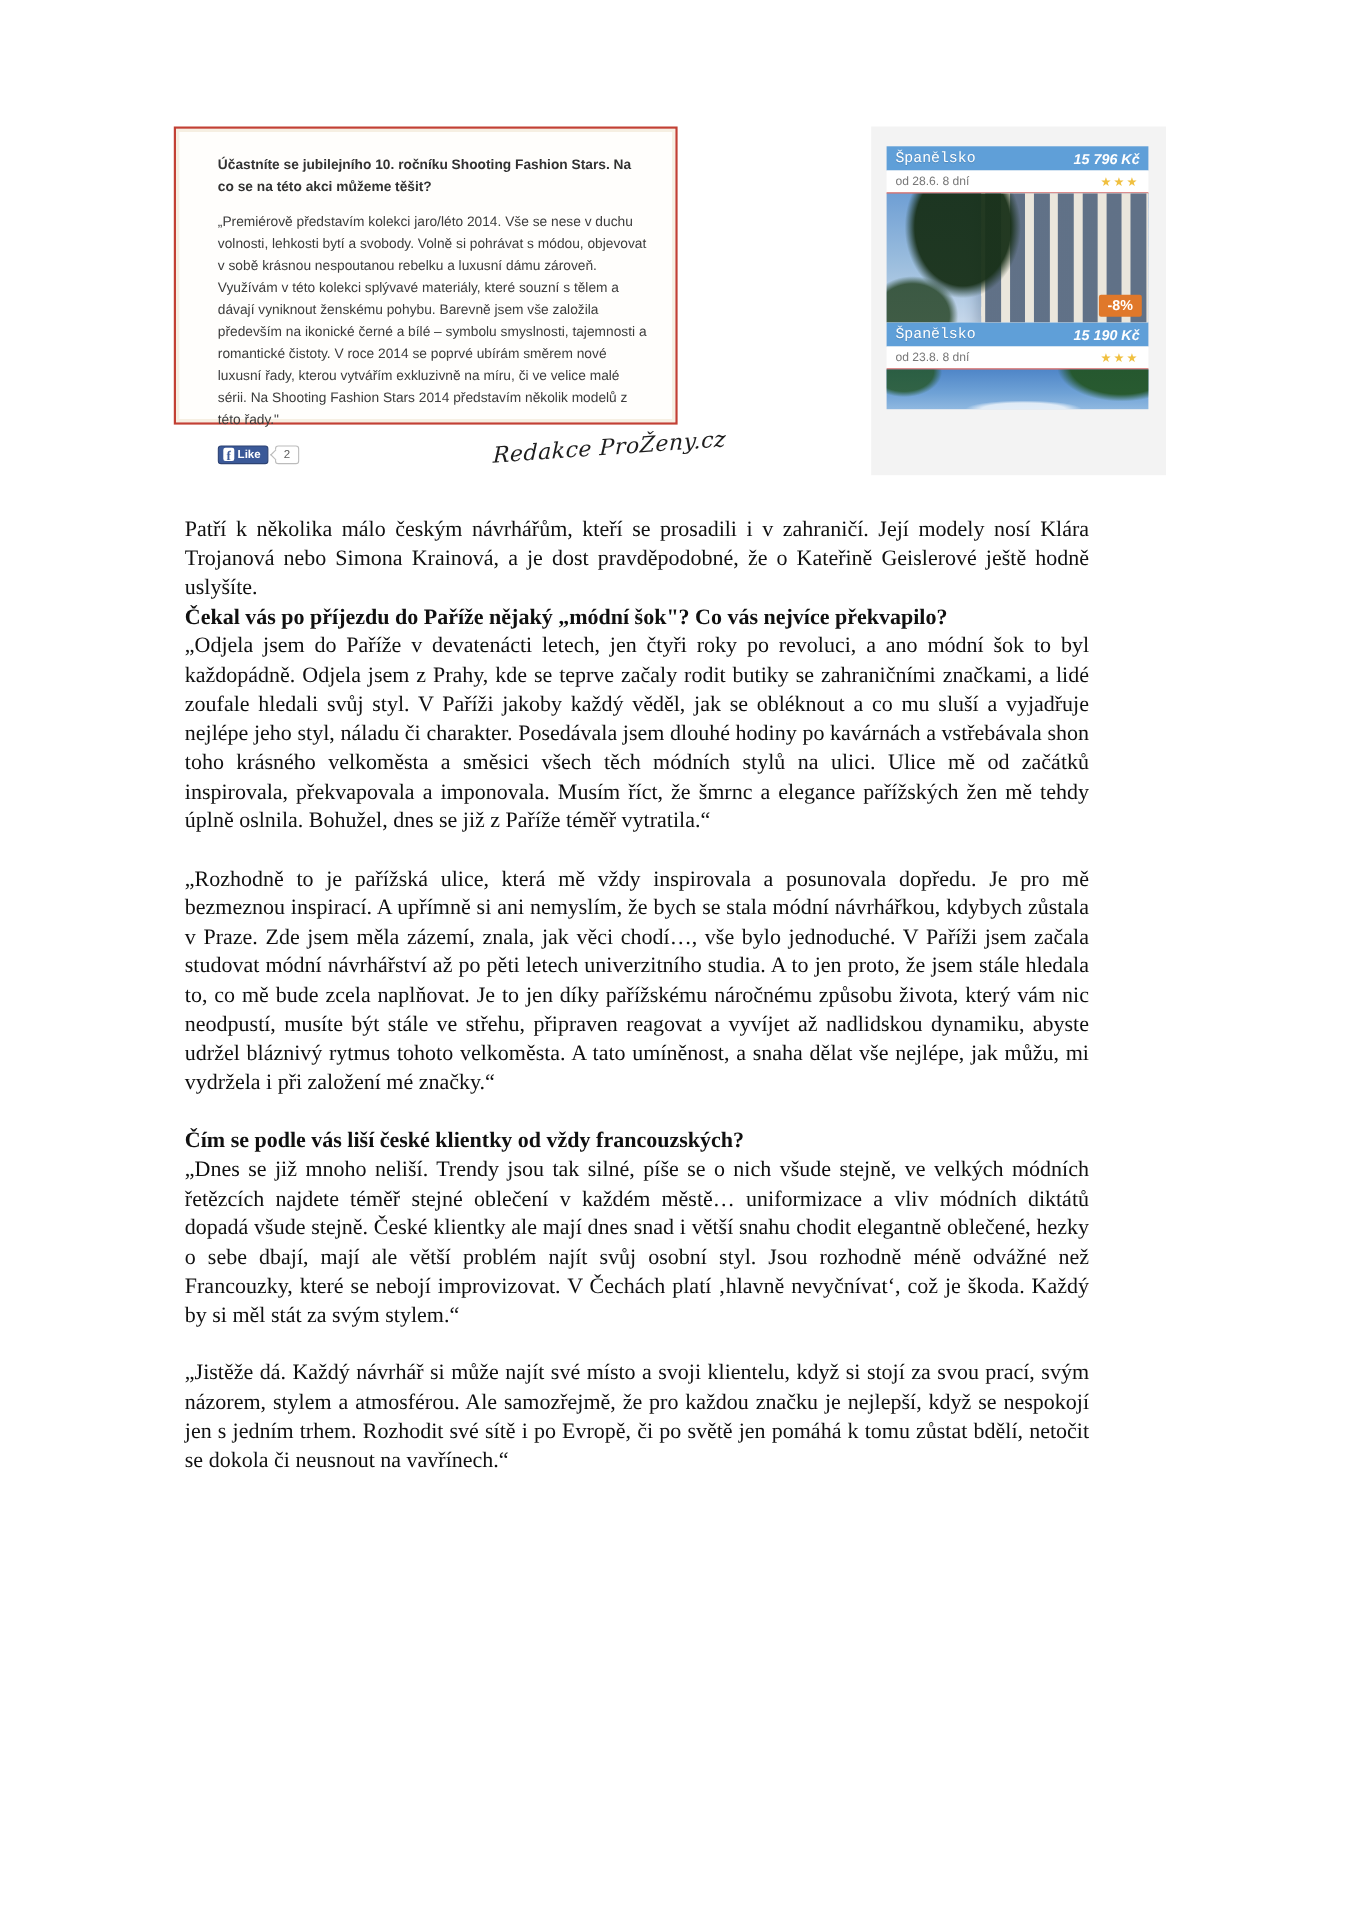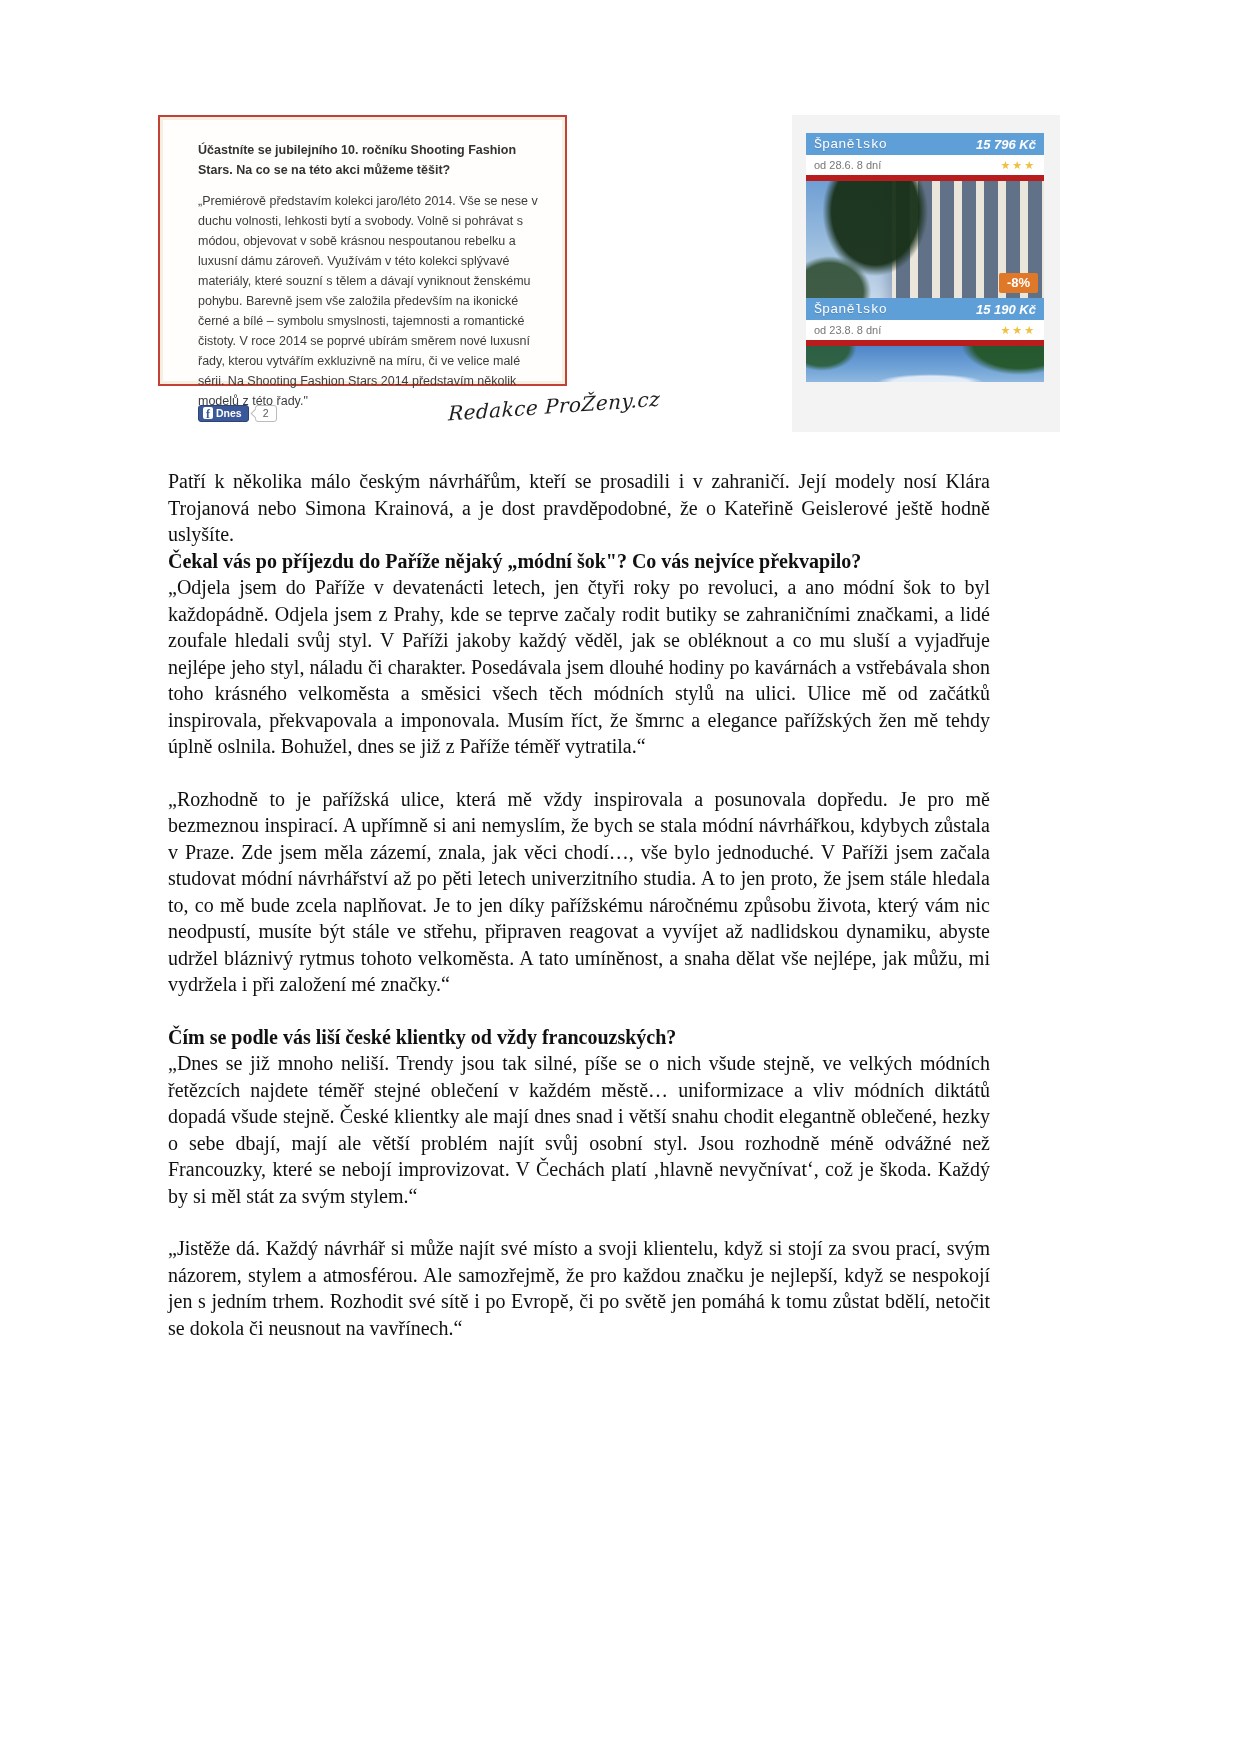--- a/index.html
+++ b/index.html
@@ -8,21 +8,21 @@
     --fb-blue:#3b5998;
     --ad-band-blue:#5f9fd8;
     --badge-orange:#e0782a;
     --star-gold:#f0c040;
   }
   html,body{margin:0;padding:0;background:#ffffff;}
   .page{position:relative;width:1240px;height:1753px;background:#fff;overflow:hidden;
         font-family:"Liberation Serif",serif;}
 
   
-  .quote-box{position:absolute;left:158px;top:115px;width:409px;height:271px;box-sizing:border-box;
+  .quote-box{position:absolute;left:158px;top:115px;width:458px;height:271px;box-sizing:border-box;
     border:2px solid var(--box-border-red);background:#fffefc;
     box-shadow:inset 0 0 0 3px #f6efe2;
     padding:23px 26px 0 38px;
     font-family:"Liberation Sans",sans-serif;font-size:12.5px;line-height:20px;color:#3c3c3c;}
   .quote-box .qb-q{margin:0 0 11px 0;font-weight:bold;color:#323232;}
   .quote-box .qb-a{margin:0;}
 
   
   .fb{position:absolute;left:198px;top:405px;display:flex;align-items:center;height:16px;}
   .fb-btn{display:flex;align-items:center;gap:3px;background:var(--fb-blue);color:#fff;
@@ -41,21 +41,21 @@
     transform:rotate(-4deg) skewX(-6deg);letter-spacing:0.5px;white-space:nowrap;}
 
   
   .ad{position:absolute;left:792px;top:115px;width:268px;height:317px;background:#f3f3f3;
     box-sizing:border-box;padding:18px 16px 0 14px;cursor:pointer;}
   .ad-band{height:22px;background:var(--ad-band-blue);color:#fff;display:flex;justify-content:space-between;
     align-items:center;padding:0 8px;font-family:"Liberation Sans",sans-serif;font-size:13px;}
   .ad-band .dest{font-size:13.5px;text-shadow:0 1px 1px rgba(0,0,0,.15);font-family:Liberation Mono, monospace;}
   .ad-band .price{font-weight:bold;font-style:italic;}
   .ad-strip{height:20px;background:#fff;display:flex;justify-content:space-between;align-items:center;
-    padding:0 8px;font-family:"Liberation Sans",sans-serif;font-size:11px;color:#777;border-bottom:6px solid #b91c1c;}
+    padding:0 8px;font-family:"Liberation Sans",sans-serif;font-size:11px;color:#777;border-bottom:1px solid #b91c1c;}
   .ad-strip .stars{color:var(--star-gold);font-size:11px;letter-spacing:2px;}
   .ad-photo1{position:relative;height:117px;overflow:hidden;
     background:linear-gradient(180deg,#6f9fd4 0%,#9cbede 55%,#c6d7ea 100%);}
   .building{position:absolute;right:0;top:-4px;width:64%;height:110%;background-color:#eae6dc;
     background-image:
       repeating-linear-gradient(90deg, rgba(234,230,220,0) 0 4px, rgba(62,84,114,0.8) 4px 18px, rgba(234,230,220,0) 18px 22px),
       repeating-linear-gradient(0deg, rgba(234,230,220,1) 0 4px, rgba(234,230,220,0) 4px 14px, rgba(234,230,220,1) 14px 18px);
     box-shadow:-6px 0 10px rgba(40,60,90,0.25);}
   .tree{position:absolute;left:4%;top:-12%;width:48%;height:100%;
     background:radial-gradient(ellipse at 52% 38%, rgba(24,48,24,0.95) 0 52%, rgba(24,48,24,0) 63%);}
@@ -87,21 +87,21 @@
 <div class="page">
 
   <div class="quote-box">
     <p class="qb-q">Účastníte se jubilejního 10. ročníku Shooting Fashion Stars. Na co se na této akci můžeme těšit?</p>
     <p class="qb-a">„Premiérově představím kolekci jaro/léto 2014. Vše se nese v duchu volnosti, lehkosti bytí a svobody. Volně si pohrávat s módou, objevovat v sobě krásnou nespoutanou rebelku a luxusní dámu zároveň. Využívám v této kolekci splývavé materiály, které souzní s tělem a dávají vyniknout ženskému pohybu. Barevně jsem vše založila především na ikonické černé a bílé – symbolu smyslnosti, tajemnosti a romantické čistoty. V roce 2014 se poprvé ubírám směrem nové luxusní řady, kterou vytvářím exkluzivně na míru, či ve velice malé sérii. Na Shooting Fashion Stars 2014 představím několik modelů z této řady."</p>
   </div>
 
   <div class="fb">
     <button class="fb-btn">
       <span class="fb-f">f</span>
-      <span>Dnes</span>
+      <span>Like</span>
     </button>
     <span class="fb-count">2</span>
   </div>
 
   <div class="signature">Redakce ProŽeny.cz</div>
 
   <div class="ad">
     <div class="ad-band">
       <span class="dest">Španělsko</span>
       <span class="price">15 796 Kč</span>

